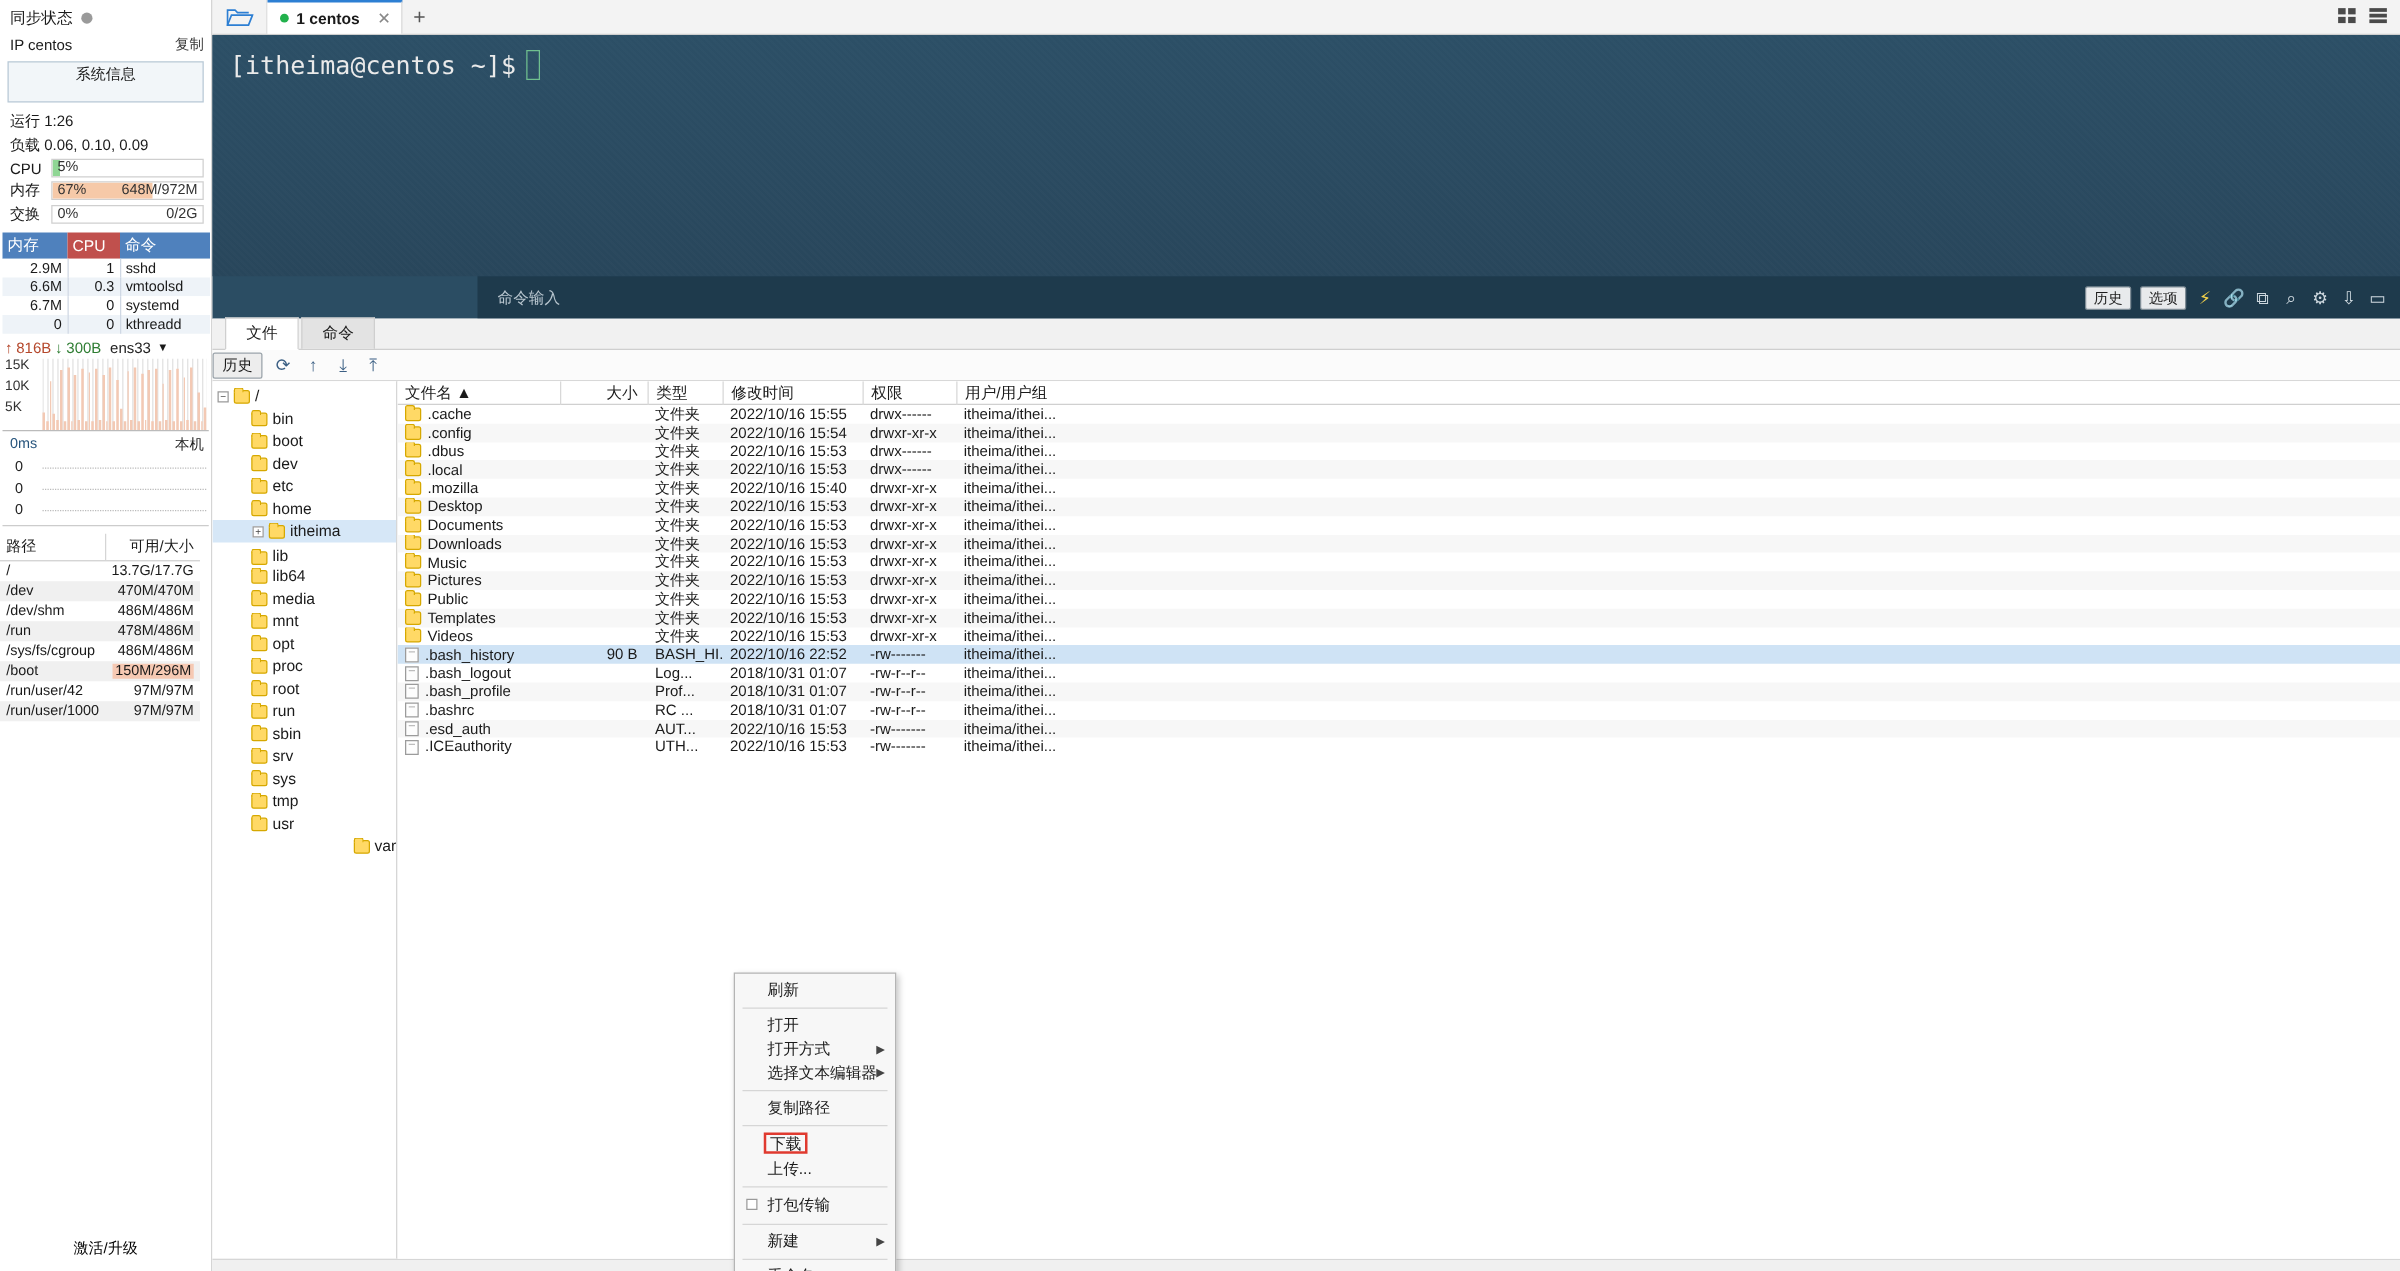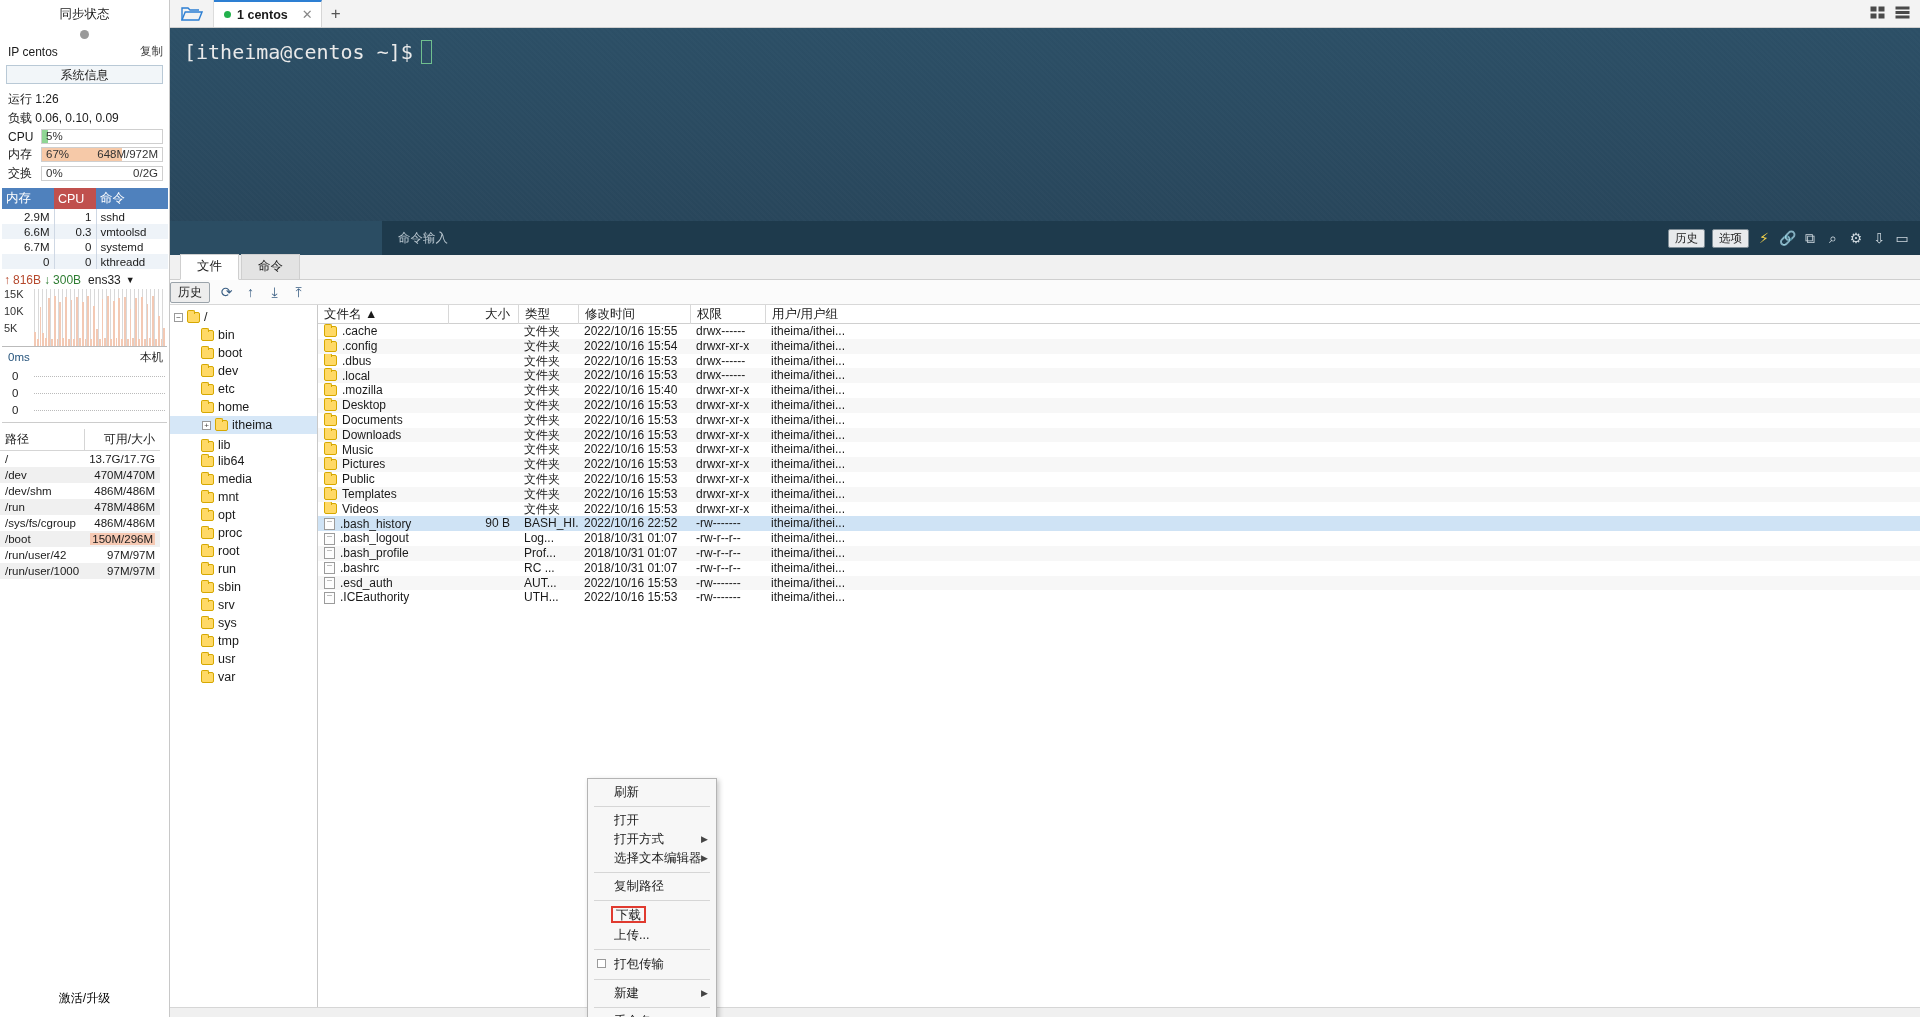--- a/index.html
+++ b/index.html
@@ -19,34 +19,33 @@
     width: 170px; height: 1017px;
     background: #ffffff;
     border-right: 1px solid #c8c8c8;
     position: relative;
     flex: 0 0 170px;
   }
   .sync-row {
     display: flex; align-items: center; gap: 7px;
     padding: 6px 8px 3px 8px;
     font-size: 12.5px;
-    flex-direction: column;
   }
   .sync-dot {
     width: 9px; height: 9px; border-radius: 50%;
     background: #9a9a9a; display: inline-block;
   }
   .ip-row {
     display: flex; align-items: center; justify-content: space-between;
     padding: 2px 6px 2px 8px; font-size: 12px;
   }
   .ip-copy { color: #3a3a3a; font-size: 11.5px; }
   .sysinfo-btn {
     margin: 4px 6px 6px 6px;
-    height: 19px; line-height: 18px;
+    height: 33px; line-height: 18px;
     border: 1px solid #b9c9d6;
     background: #f2f6f9;
     text-align: center;
     font-size: 12px;
     cursor: default;
   }
   .kv { padding: 1px 8px; font-size: 12px; }
   .meter-row {
     display: flex; align-items: center; gap: 5px;
     padding: 1px 6px 1px 8px;
@@ -704,21 +703,21 @@
             <div class="tnode" style="padding-left: 18px;">
               <span class="sp"></span>
               <span class="folder-ic"></span>
               <span>tmp</span>
             </div>
             <div class="tnode" style="padding-left: 18px;">
               <span class="sp"></span>
               <span class="folder-ic"></span>
               <span>usr</span>
             </div>
-            <div class="tnode" style="padding-left: 18px;">
+            <div class="tnode" style="padding-left: 18px; justify-content: flex-end;">
               <span class="sp"></span>
               <span class="folder-ic"></span>
               <span>var</span>
             </div>
           </div>
         <div class="list">
           <div class="lhead" id="lhead">
               <div class="c-name">文件名  ▲</div>
               <div class="c-size">大小</div>
               <div class="c-type">类型</div>

